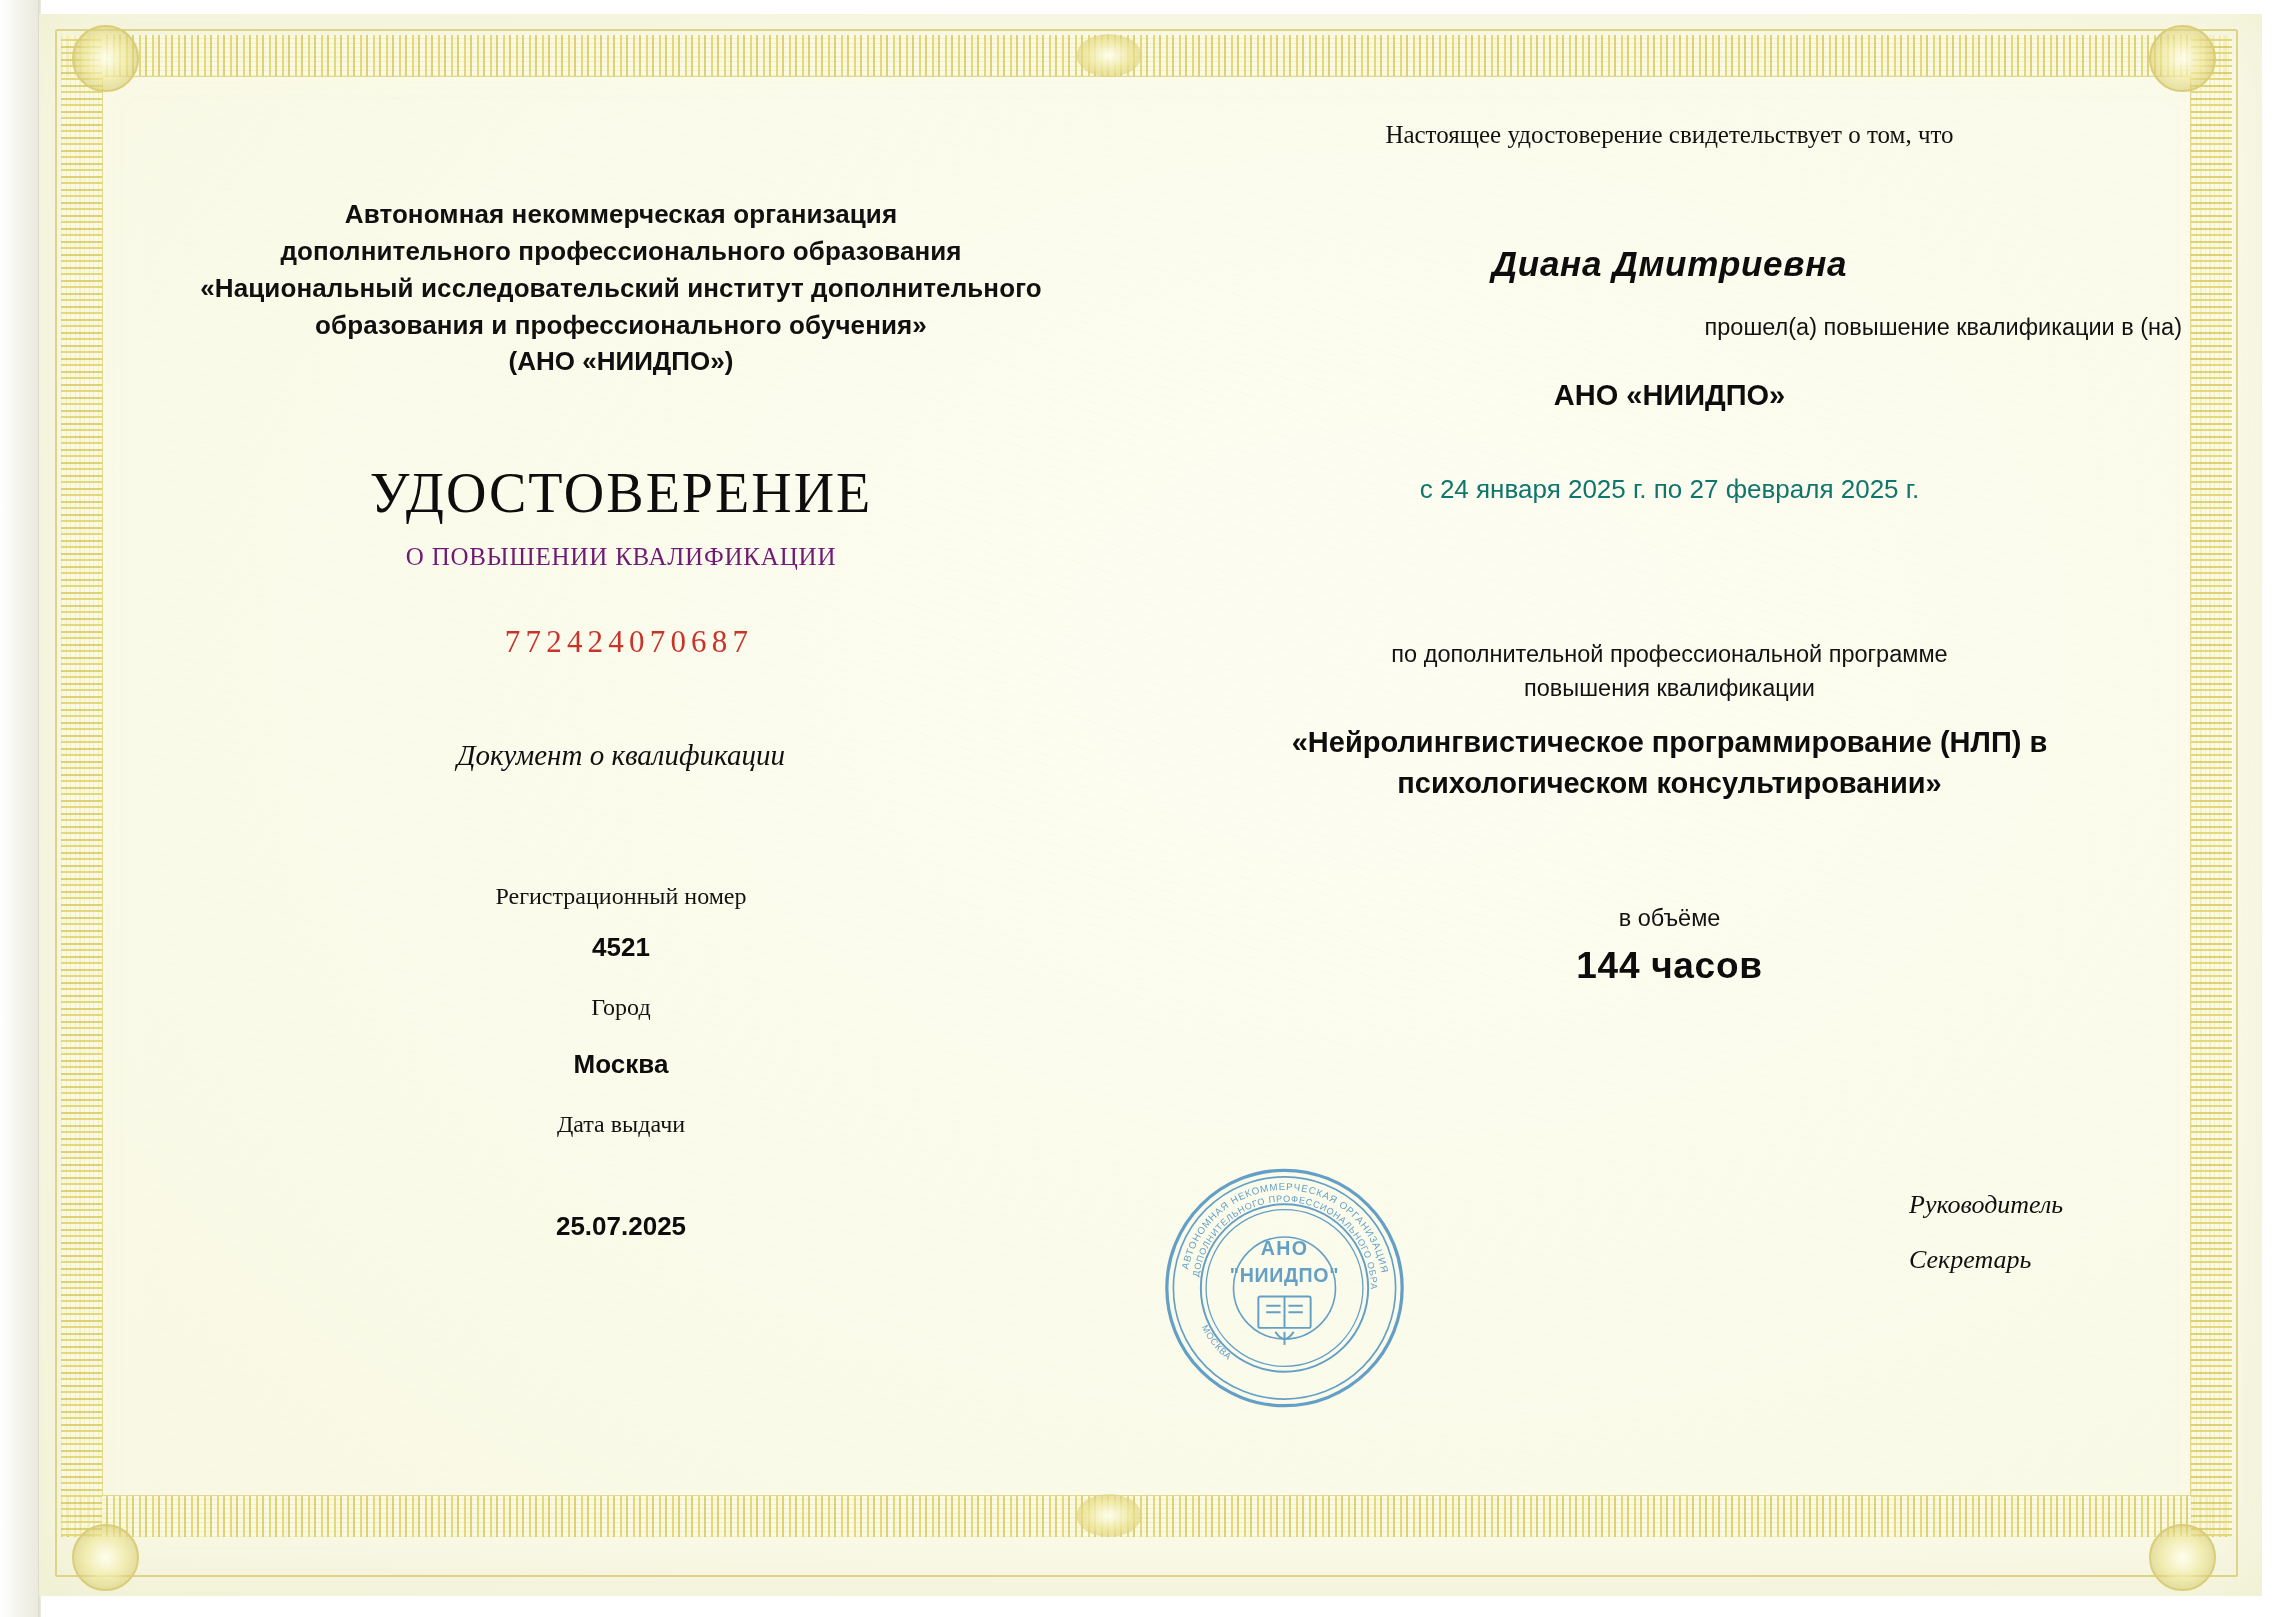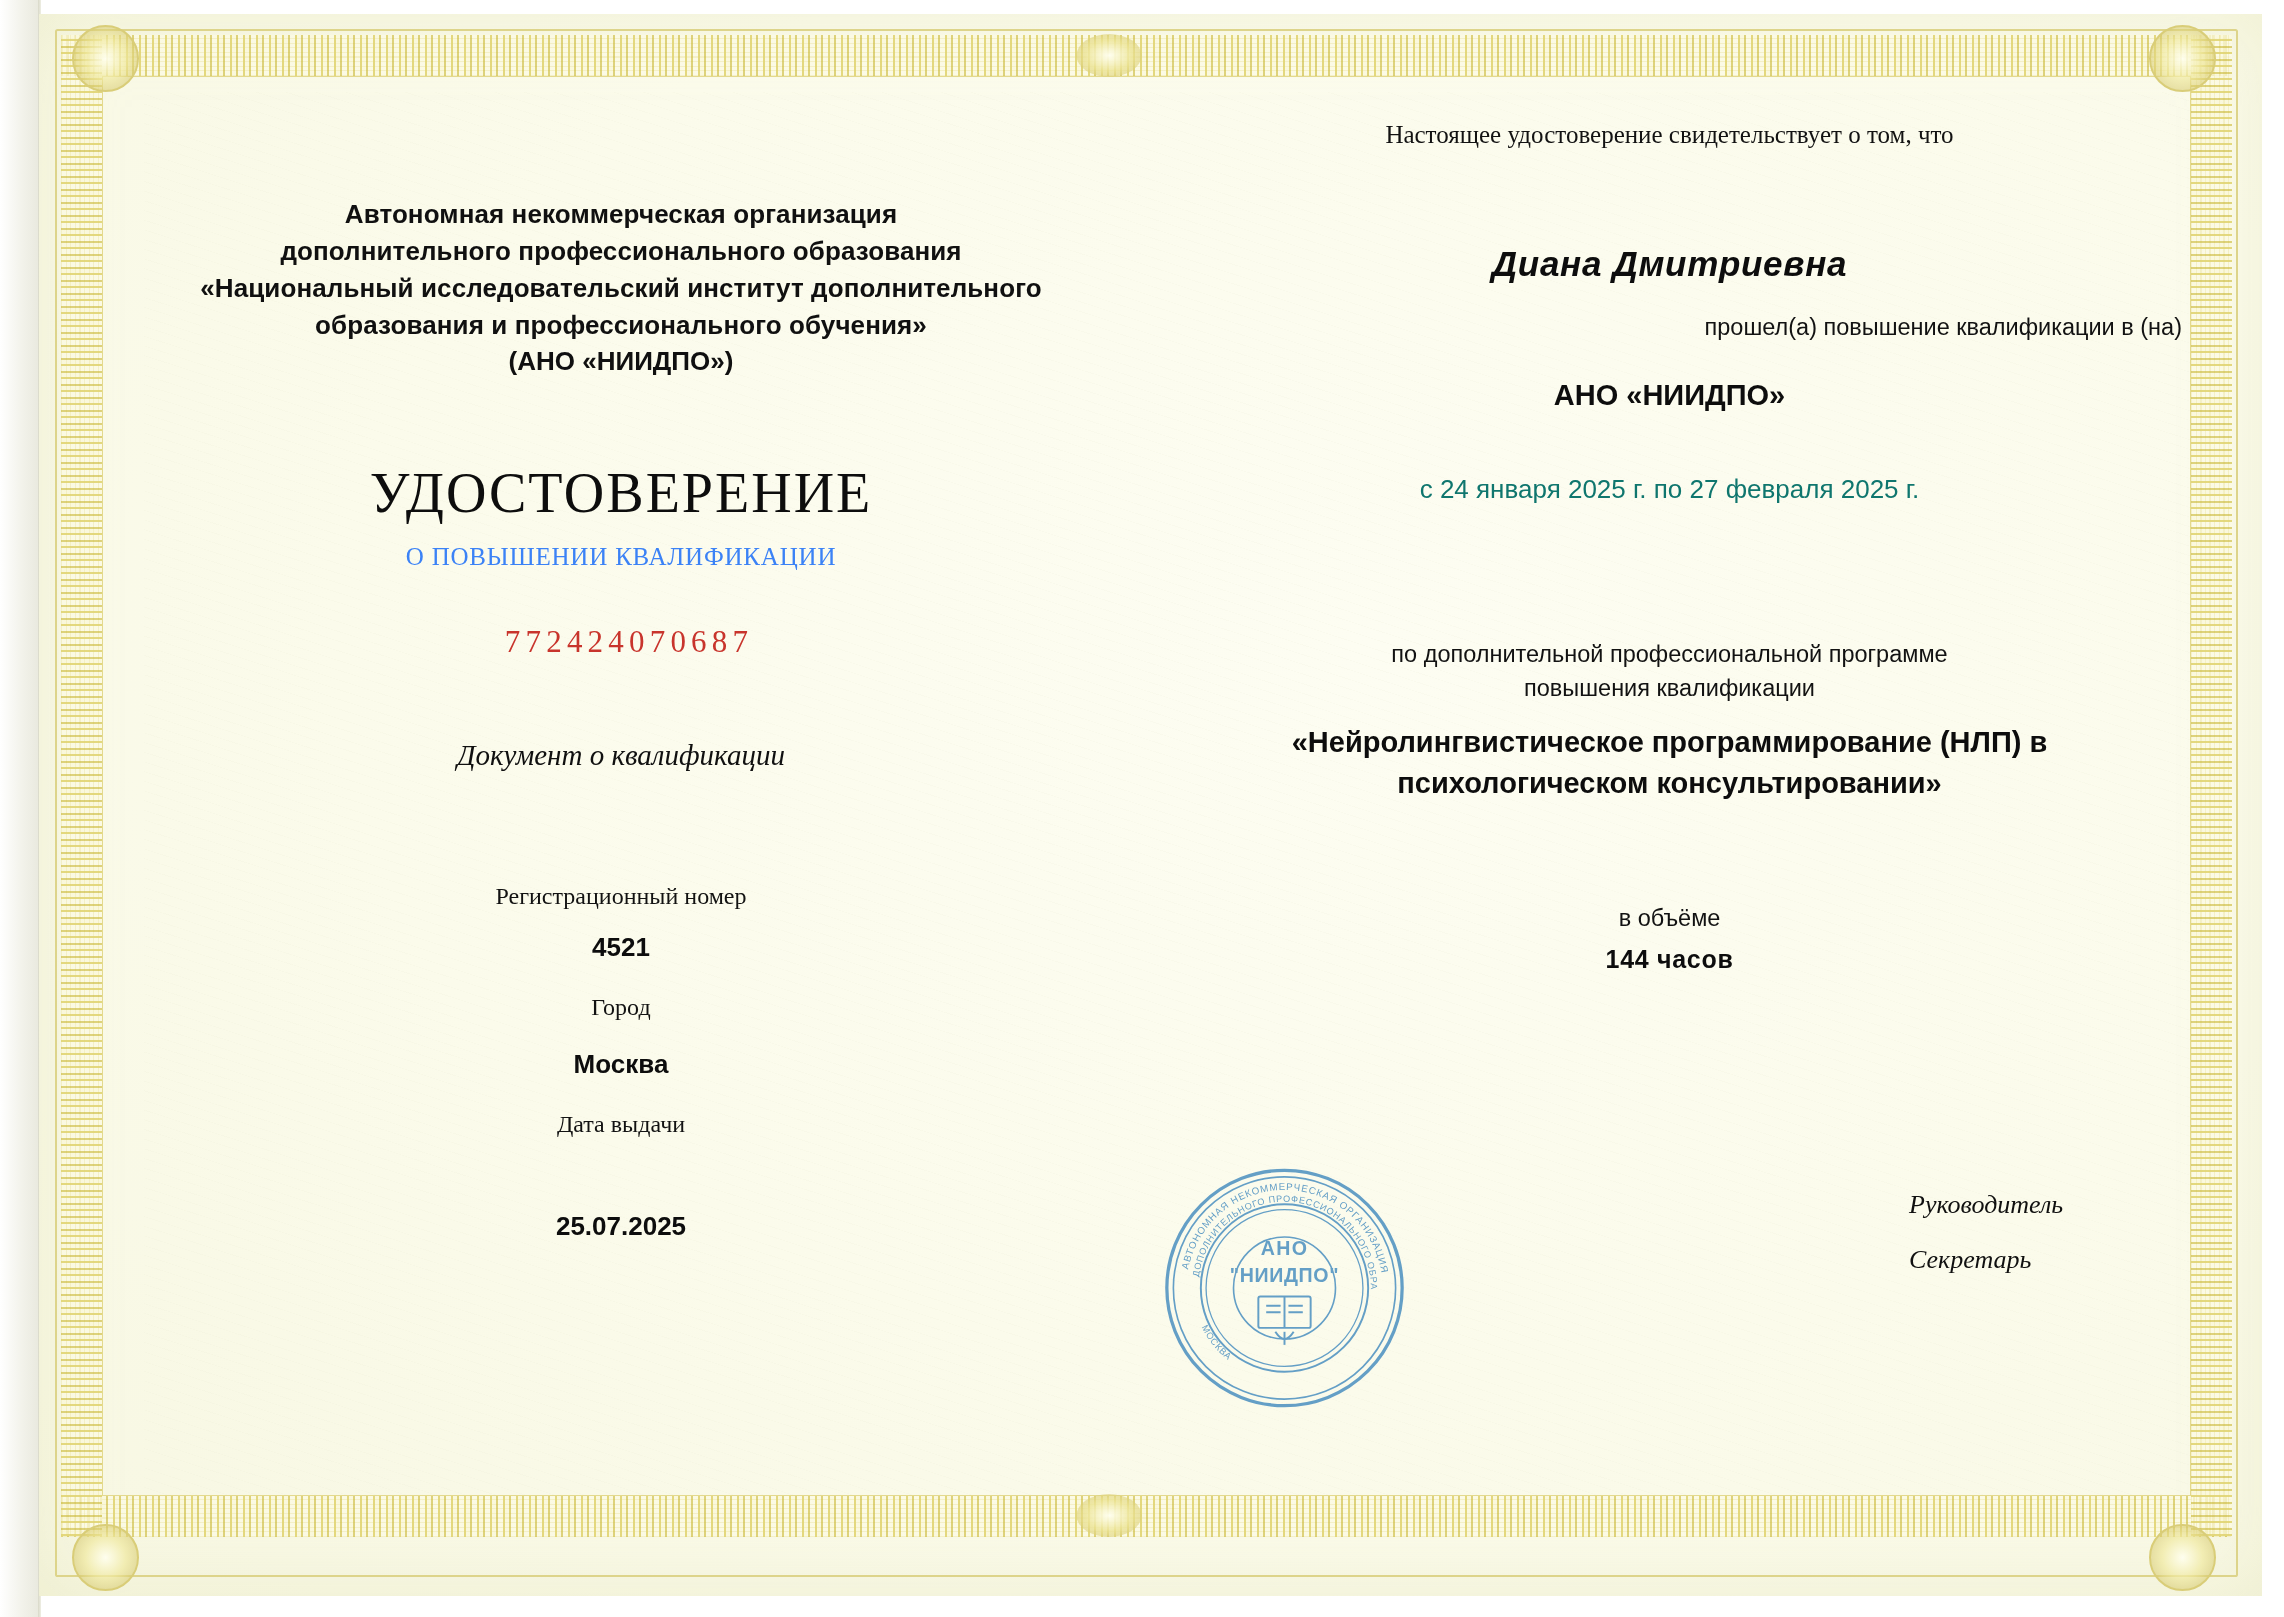--- a/index.html
+++ b/index.html
@@ -267,21 +267,21 @@
   }
   .doc-sub {
     position: absolute;
     left: 0;
     top: 458px;
     width: 1020px;
     text-align: center;
     font-family: "Liberation Serif", serif;
     font-size: 25px;
     letter-spacing: 0.8px;
-    color: #3b82f6;
+    color: #701a75;
   }
   .doc-number {
     position: absolute;
     left: 8px;
     top: 539px;
     width: 1020px;
     text-align: center;
     font-family: "Liberation Serif", serif;
     font-size: 31px;
     letter-spacing: 5.2px;
@@ -455,21 +455,21 @@
     font-size: 23.5px;
     color: #121212;
   }
   .volume-value {
     position: absolute;
     left: 0;
     top: 860px;
     width: 1025px;
     text-align: center;
     font-weight: bold;
-    font-size: 25px;
+    font-size: 37px;
     color: #0d0d0d;
     letter-spacing: 0.7px;
   }
 
   
   .sig-role-1 {
     position: absolute;
     left: 752px;
     top: 1105px;
     width: 281px;

